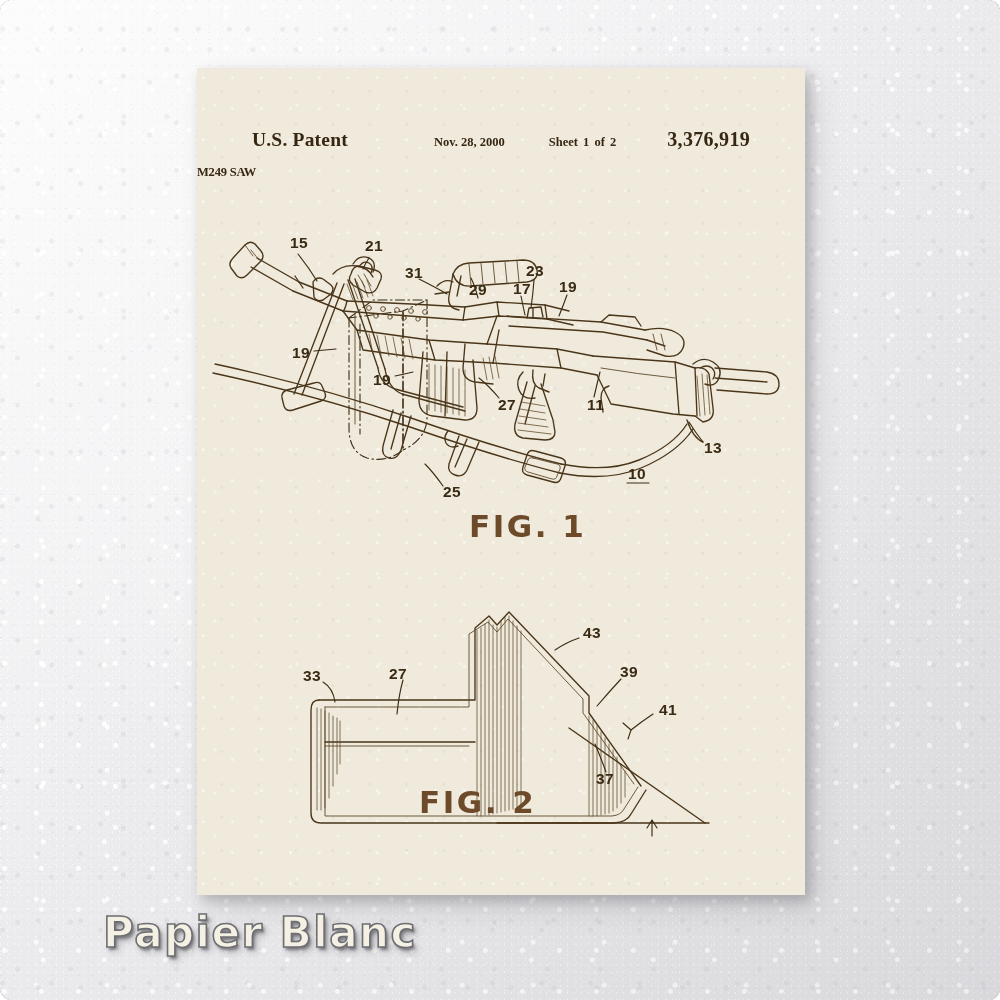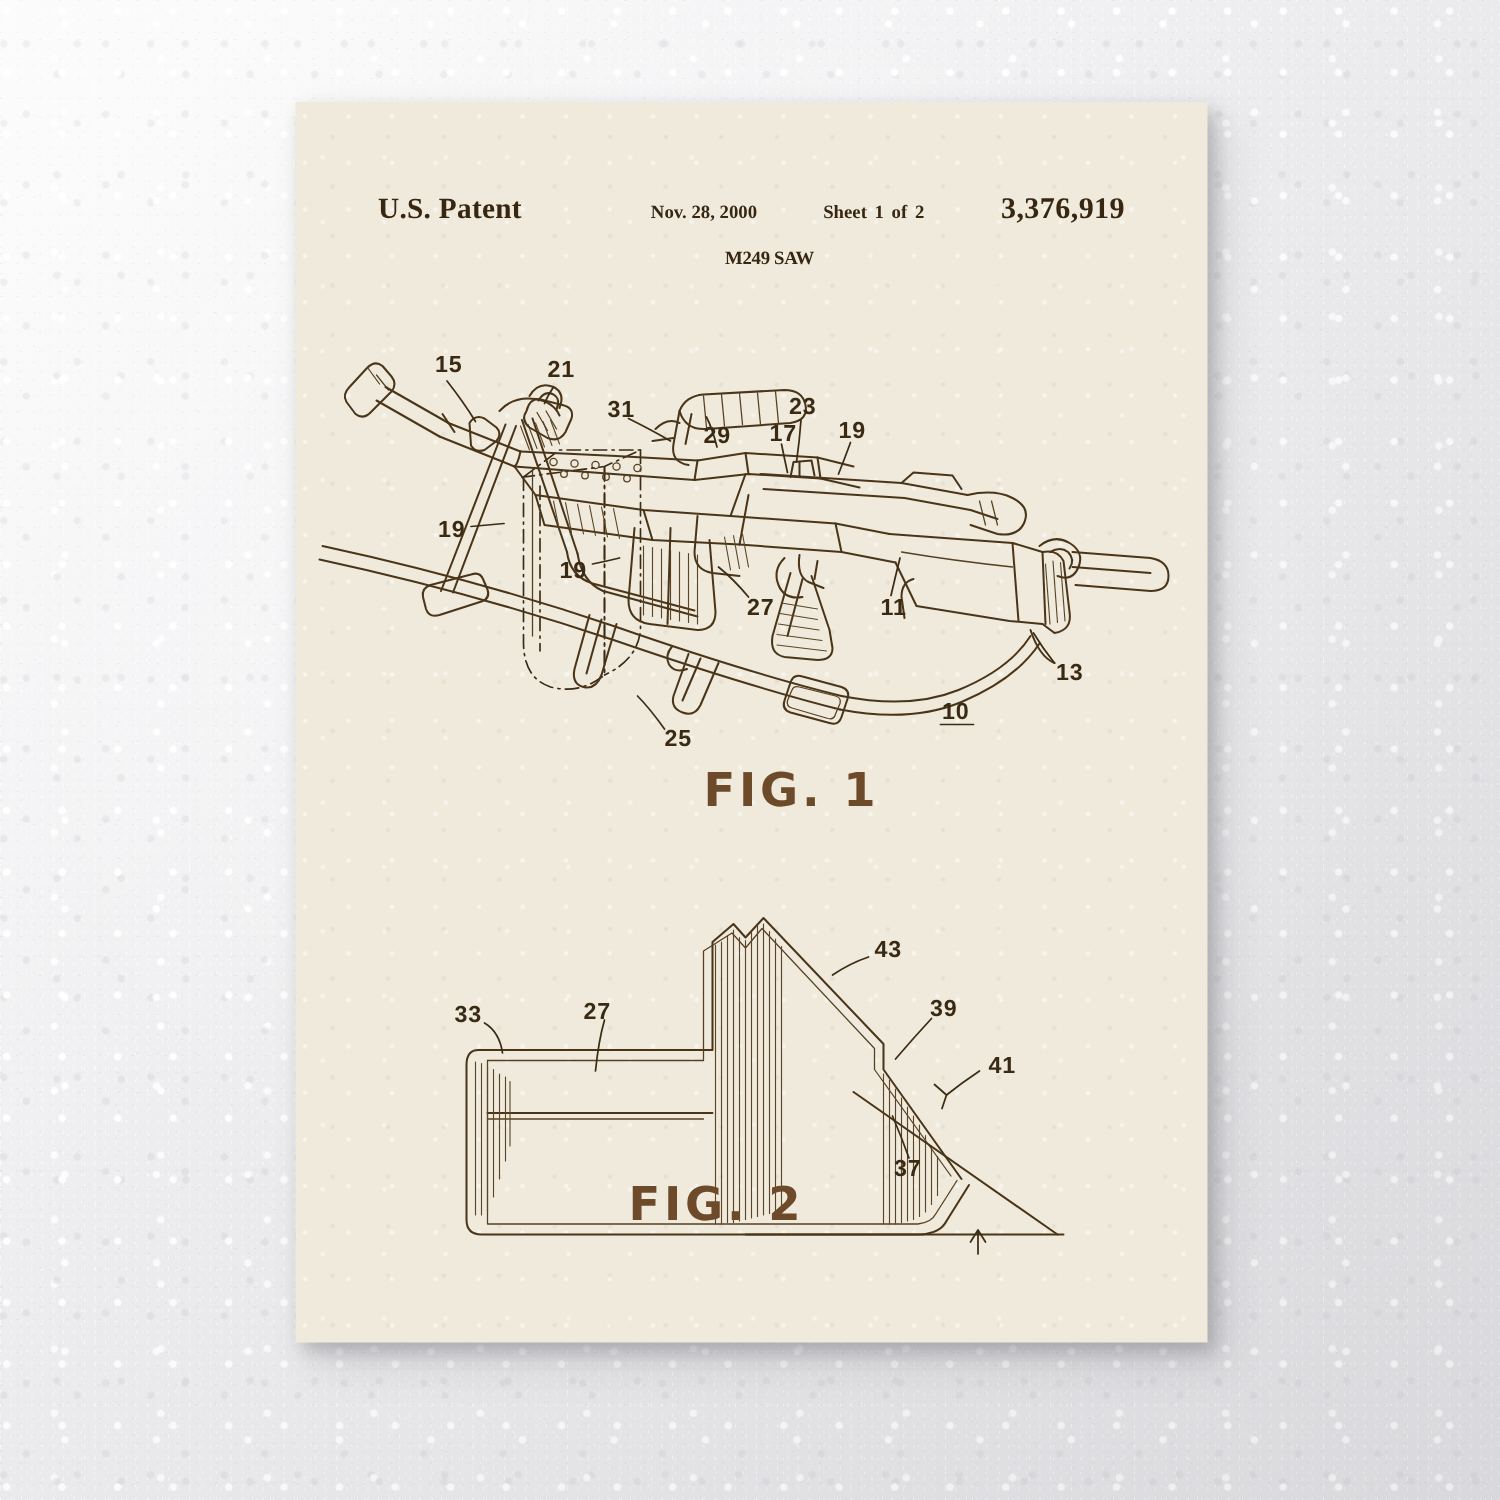--- a/index.html
+++ b/index.html
@@ -11,20 +11,21 @@
     font-family: "Liberation Serif", serif;
   }
 
   
   #scene {
     position: relative;
     width: 1000px;
     height: 1000px;
     background-color: #000000;
     overflow: hidden;
+    border-radius: 12px;
   }
   #bg-texture {
     position: absolute;
     inset: 0;
     background-color: #f4f4f5;
     background-image:
       radial-gradient(circle at 12% 18%, rgba(255,255,255,0.95) 0 2px, rgba(0,0,0,0) 3px),
       radial-gradient(circle at 33% 62%, rgba(218,218,221,0.55) 0 2px, rgba(0,0,0,0) 3px),
       radial-gradient(circle at 71% 27%, rgba(255,255,255,0.9) 0 2px, rgba(0,0,0,0) 3px),
       radial-gradient(circle at 88% 74%, rgba(216,216,220,0.5) 0 2px, rgba(0,0,0,0) 3px),
@@ -118,21 +119,21 @@
     font-size: 20px;
     white-space: nowrap;
     margin-left: auto;
     letter-spacing: 0.3px;
   }
   #hdr-subtitle {
     position: absolute;
     top: 97px;
     left: 0;
     width: 632px;
-    text-align: center;
+    text-align: left;
     font-family: "Liberation Serif", serif;
     font-weight: bold;
     font-size: 12.5px;
     color: #372712;
     letter-spacing: -0.2px;
   }
 
   
   #drawing {
     position: absolute;
@@ -465,14 +466,15 @@
           <text class="lbl" x="423" y="609">39</text>
           <text class="lbl" x="462" y="647">41</text>
           <text class="lbl" x="399" y="716">37</text>
         </g>
 
         <text class="figcap" x="222" y="745">FIG. 2</text>
       </g>
     </svg>
   </div>
 
+  <div id="watermark">Papier Blanc</div>
 
 </div>
 
 </body></html>

